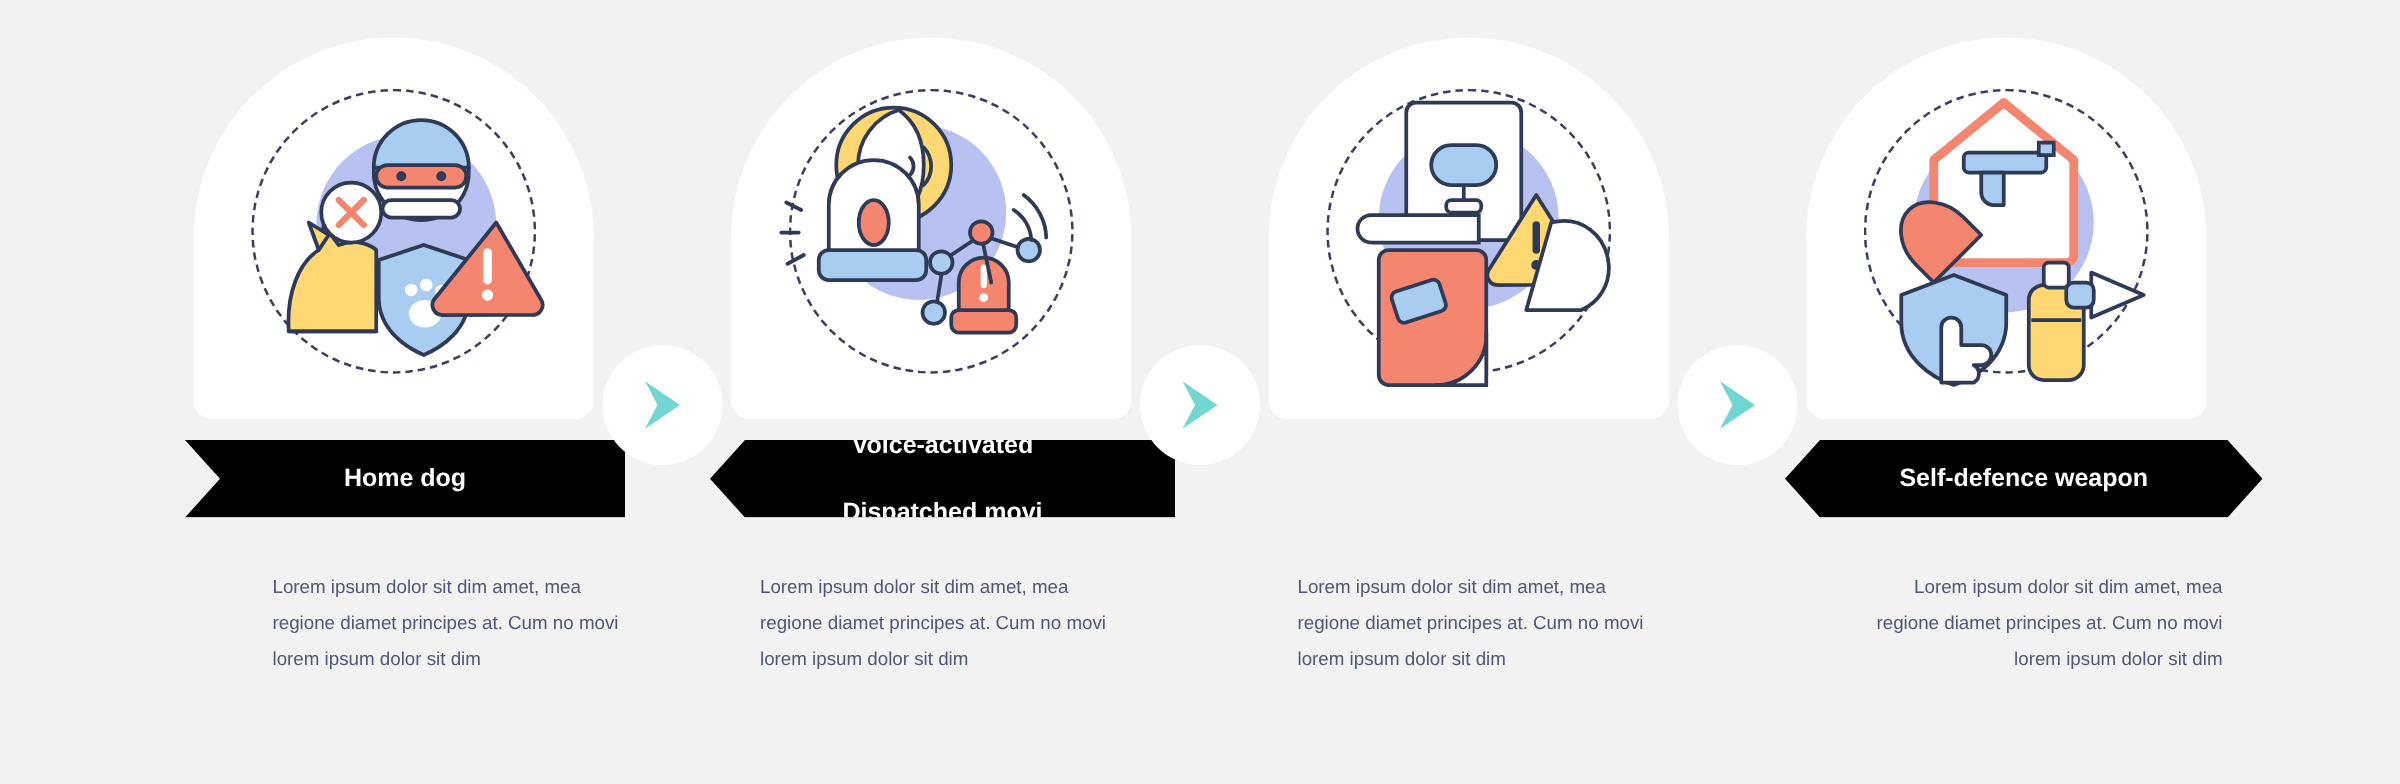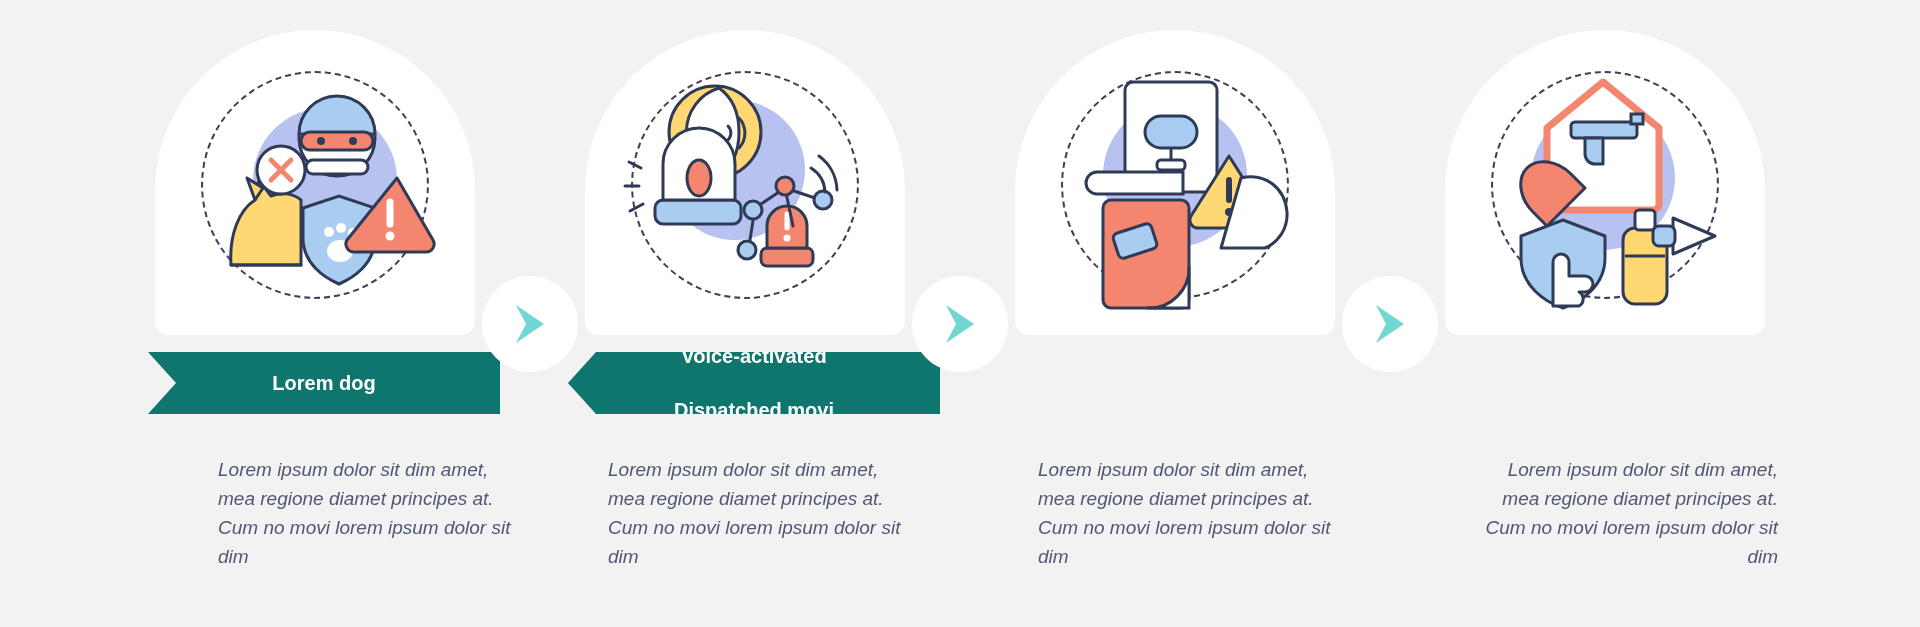--- a/index.html
+++ b/index.html
@@ -60,21 +60,21 @@
     left: 0;
     top: 0;
     width: 260px;
     height: 250px;
   }
   
   .ribbon {
     position: absolute;
     top: 352px;
     height: 62px;
-    background: #0f766e;
+    background: #000000;
     box-sizing: border-box;
     display: flex;
     align-items: center;
     justify-content: center;
     color: #ffffff;
     font-weight: bold;
     font-size: 20px;
     line-height: 27px;
     text-align: center;
     box-shadow: 0 6px 10px rgba(0,0,0,0.10);
@@ -96,23 +96,22 @@
   }
   .ribbon span {
     display: block;
     padding: 0 22px;
   }
   .desc {
     position: absolute;
     top: 455px;
     width: 300px;
     color: #515774;
-    font-size: 19px;
+    font-size: 15px;
     line-height: 29px;
-    font-style: italic;
   }
   .desc-left { left: 118px; text-align: left; }
   .desc-right { right: 42px; text-align: right; }
   .desc-center-l { left: 78px; text-align: left; }
   .connector {
     position: relative;
     width: 0;
     height: 627px;
   }
   .chev {
@@ -160,21 +159,21 @@
         <circle cx="156" cy="168" r="5" fill="#ffffff"></circle>
         <circle cx="168" cy="173" r="5" fill="#ffffff"></circle>
         <ellipse cx="155" cy="191" rx="13" ry="11" fill="#ffffff"></ellipse>
 
         <path d="M212 118 L248 180 a8 8 0 0 1 -7 12 h-72 a8 8 0 0 1 -7 -12 z" fill="#f4866f" stroke="#2f3a56" stroke-width="3" stroke-linejoin="round"></path>
         <path d="M205 142 v22" stroke="#ffffff" stroke-width="7" stroke-linecap="round"></path>
         <circle cx="205" cy="176" r="4.5" fill="#ffffff"></circle>
       </svg>
     </div>
     <div class="ribbon ribbon-1">
-      <span>Lorem dog</span>
+      <span>Home dog</span>
     </div>
     <div class="desc desc-left">Lorem ipsum dolor sit dim amet, mea regione diamet principes at. Cum no movi lorem ipsum dolor sit dim</div>
   </div>
 
   <div class="connector">
     <div class="chev">
       <svg width="40" height="44" viewBox="0 0 40 44">
         <path d="M6 3 L34 22 L6 41 L16 22 Z" fill="#72d6d2"></path>
       </svg>
     </div>
@@ -281,16 +280,19 @@
         <path d="M78 236 v-34 a8 8 0 0 1 16 0 v14 h16 a8 8 0 0 1 0 16 h-6 a8 8 0 0 1 0 14 h-26 z" fill="#ffffff" stroke="#2f3a56" stroke-width="3" stroke-linejoin="round"></path>
 
         <rect x="148" y="168" width="44" height="76" rx="12" fill="#ffd873" stroke="#2f3a56" stroke-width="3"></rect>
         <rect x="160" y="150" width="20" height="20" rx="4" fill="#ffffff" stroke="#2f3a56" stroke-width="3"></rect>
         <path d="M150 196 h40" stroke="#2f3a56" stroke-width="3"></path>
 
         <path d="M198 158 l42 18 l-42 18 z" fill="#ffffff" stroke="#2f3a56" stroke-width="3" stroke-linejoin="round"></path>
         <rect x="178" y="166" width="22" height="20" rx="6" fill="#a8cdf0" stroke="#2f3a56" stroke-width="3"></rect>
       </svg>
     </div>
+    <div class="ribbon ribbon-last">
+      <span>Self-defence weapon</span>
+    </div>
     <div class="desc desc-right">Lorem ipsum dolor sit dim amet, mea regione diamet principes at. Cum no movi lorem ipsum dolor sit dim</div>
   </div>
 
 </div>
 
 </body></html>

